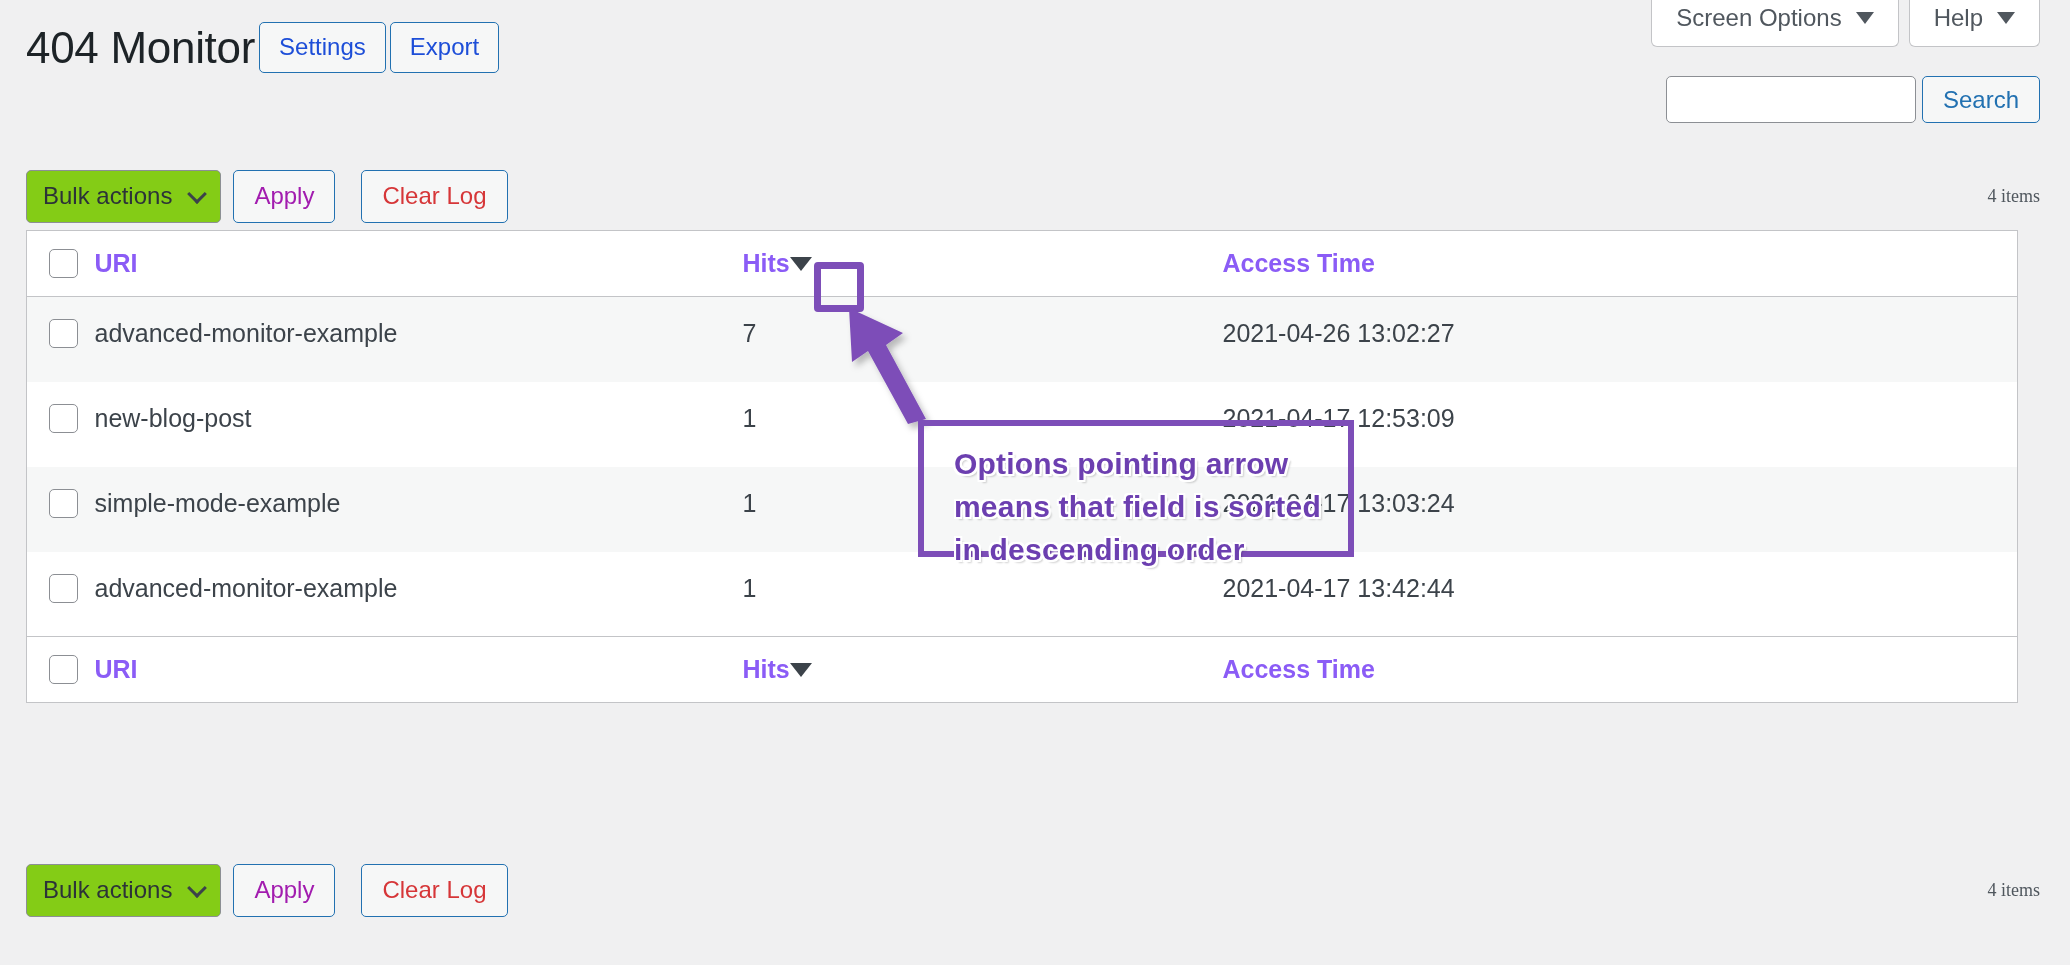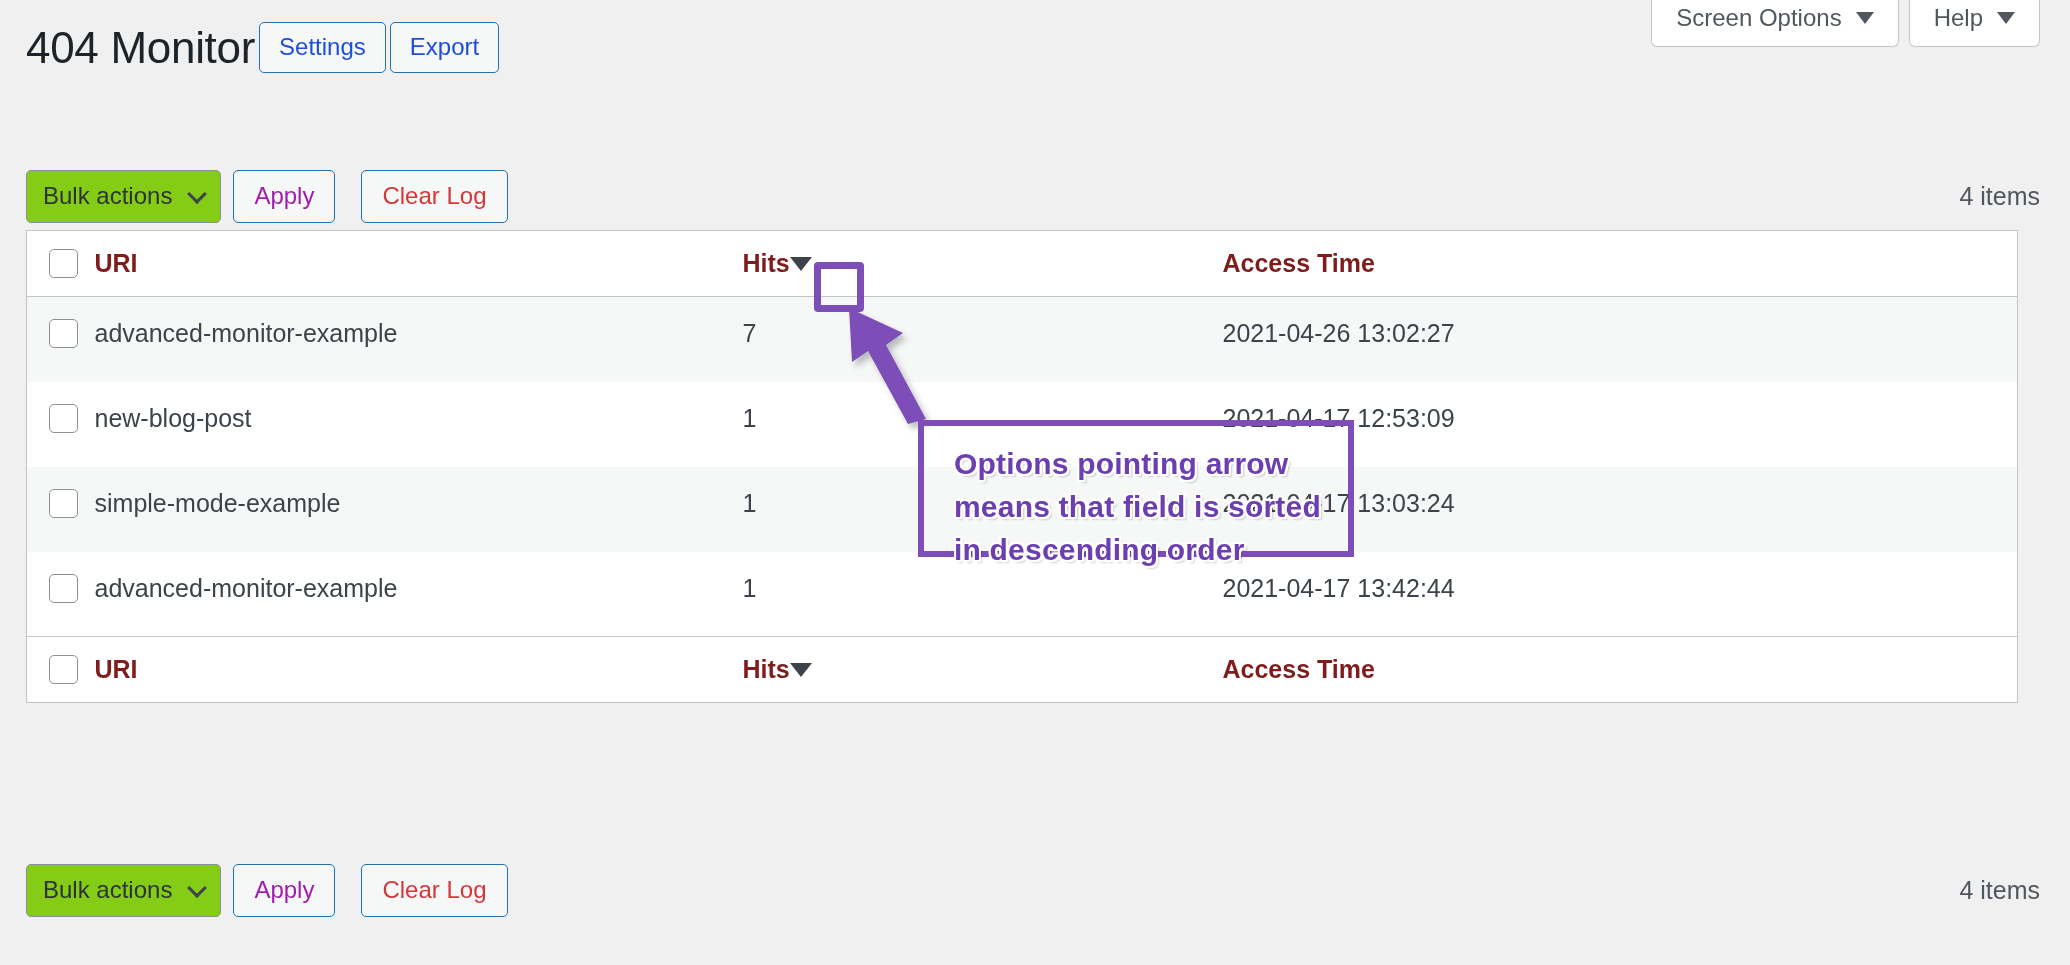--- a/index.html
+++ b/index.html
@@ -147,22 +147,23 @@
     padding: 12px 20px 13px 20px;
     line-height: 1.1;
     cursor: pointer;
     white-space: nowrap;
     font-family: "Liberation Sans", sans-serif;
   }
   .nav-btn.danger { color: #d63638; margin-left: 26px; }
 
   .displaying-num {
     margin-left: auto;
-    font-size: 25px;
+    font-size: 18px;
     color: #50575e;
+    font-family: Liberation Serif, serif;
   }
 
   
   .wp-list-table {
     position: absolute;
     left: 26px;
     top: 230px;
     width: 1991px;
     border: 1px solid #c3c4c7;
     border-collapse: collapse;
@@ -183,21 +184,21 @@
   .wp-list-table thead th,
   .wp-list-table tfoot th {
     border-bottom: 1px solid #c3c4c7;
     height: 62px;
     padding-top: 18px;
     padding-bottom: 18px;
   }
   .wp-list-table tfoot th { border-bottom: none; border-top: 1px solid #c3c4c7; }
 
   .col-link {
-    color: #7f1d1d;
+    color: #8b5cf6;
     font-size: 25px;
     text-decoration: none;
     cursor: pointer;
     display: inline-block;
   }
   .sortable-inner { display: inline-flex; align-items: center; }
 
   .sort-arrow {
     width: 0; height: 0;
     border-left: 11px solid transparent;
@@ -275,20 +276,24 @@
       <span class="caret-down"></span>
     </div>
   </div>
 
   <div class="title-row">
     <h1 class="page-title">404 Monitor</h1>
     <button class="page-action">Settings</button>
     <button class="page-action">Export</button>
   </div>
 
+  <div class="search-row">
+    <input class="search-input" type="text" placeholder="" style="">
+    <button class="search-btn">Search</button>
+  </div>
 
   <div class="tablenav top">
     <div class="bulk-select">
       <span>Bulk actions</span>
       <span class="chev"></span>
     </div>
     <button class="nav-btn">Apply</button>
     <button class="nav-btn danger">Clear Log</button>
     <span class="displaying-num">4 items</span>
   </div>

